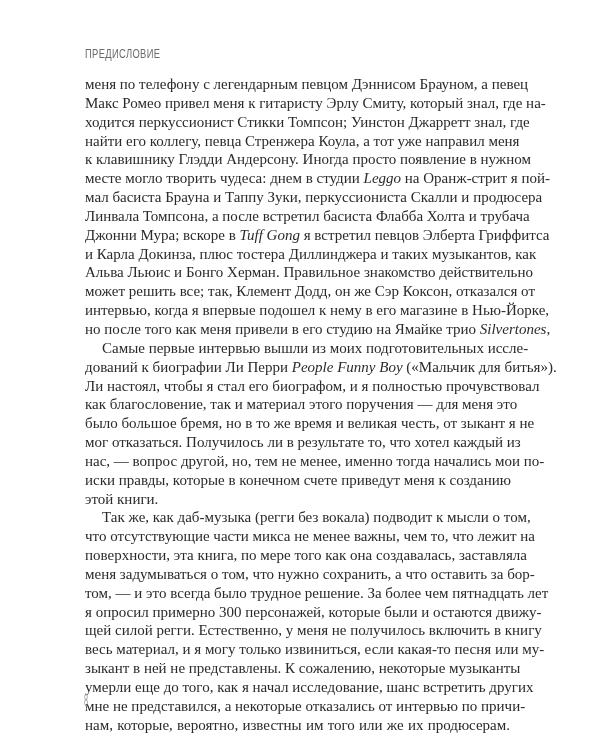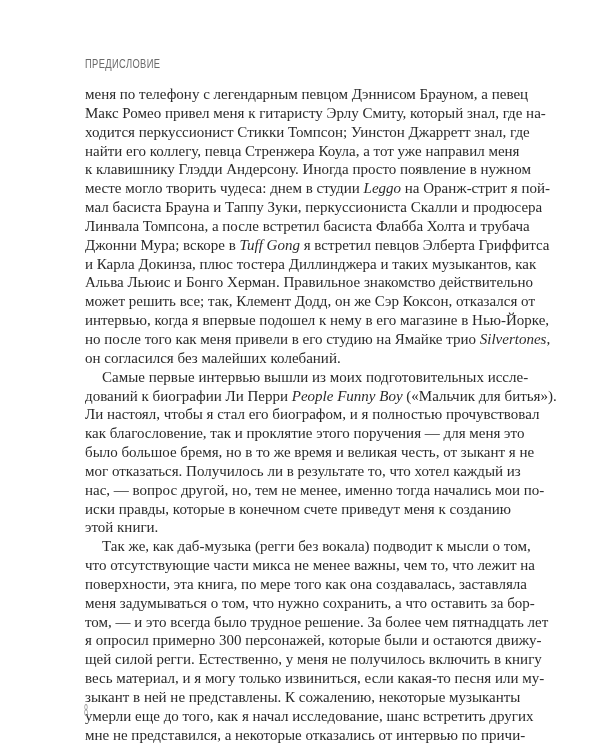--- a/index.html
+++ b/index.html
@@ -1,17 +1,17 @@
 <!DOCTYPE html>
 <html><head>
   <meta charset="utf-8">
   <style>
     html, body { margin: 0; padding: 0; background: #ffffff; }
     body { width: 600px; height: 750px; position: relative; overflow: hidden; }
-    .page { position: absolute; left: 0; top: 12px; width: 600px; height: 578px; background: #fff; }
+    .page { position: absolute; left: 0; top: 2px; width: 600px; height: 578px; background: #fff; }
     .running-head {
       position: absolute; left: 85px; top: 44px;
       font-family: "Liberation Sans", sans-serif;
       font-size: 13px; letter-spacing: 0.5px; color: #6a6a6a;
       transform: scaleX(0.72); transform-origin: left top;
       text-transform: uppercase; font-weight: normal;
     }
     .body-text {
       position: absolute; left: 85px; top: 73px; width: 425px;
       font-family: "Liberation Serif", serif;
@@ -45,27 +45,26 @@
         <span class="line">к клавишнику Глэдди Андерсону. Иногда просто появление в нужном</span>
         <span class="line">месте могло творить чудеса: днем в студии <i>Leggo</i> на Оранж-стрит я пой-</span>
         <span class="line">мал басиста Брауна и Таппу Зуки, перкуссиониста Скалли и продюсера</span>
         <span class="line">Линвала Томпсона, а после встретил басиста Флабба Холта и трубача</span>
         <span class="line">Джонни Мура; вскоре в <i>Tuff Gong</i> я встретил певцов Элберта Гриффитса</span>
         <span class="line">и Карла Докинза, плюс тостера Диллинджера и таких музыкантов, как</span>
         <span class="line">Альва Льюис и Бонго Херман. Правильное знакомство действительно</span>
         <span class="line">может решить все; так, Клемент Додд, он же Сэр Коксон, отказался от</span>
         <span class="line">интервью, когда я впервые подошел к нему в его магазине в Нью-Йорке,</span>
         <span class="line">но после того как меня привели в его студию на Ямайке трио <i>Silvertones</i>,</span>
-        <span class="line last">он согласился без малейших колебаний.</span>
       </div>
       <div>
         <span class="line indent">Самые первые интервью вышли из моих подготовительных иссле-</span>
         <span class="line">дований к биографии Ли Перри <i>People Funny Boy</i> («Мальчик для битья»).</span>
         <span class="line">Ли настоял, чтобы я стал его биографом, и я полностью прочувствовал</span>
-        <span class="line">как благословение, так и проклятие этого поручения — для меня это</span>
+        <span class="line">как благословение, так и материал этого поручения — для меня это</span>
         <span class="line">было большое бремя, но в то же время и великая честь, от зыкант я не</span>
         <span class="line">мог отказаться. Получилось ли в результате то, что хотел каждый из</span>
         <span class="line">нас, — вопрос другой, но, тем не менее, именно тогда начались мои по-</span>
         <span class="line">иски правды, которые в конечном счете приведут меня к созданию</span>
         <span class="line last">этой книги.</span>
       </div>
       <div>
         <span class="line indent">Так же, как даб-музыка (регги без вокала) подводит к мысли о том,</span>
         <span class="line">что отсутствующие части микса не менее важны, чем то, что лежит на</span>
         <span class="line">поверхности, эта книга, по мере того как она создавалась, заставляла</span>

